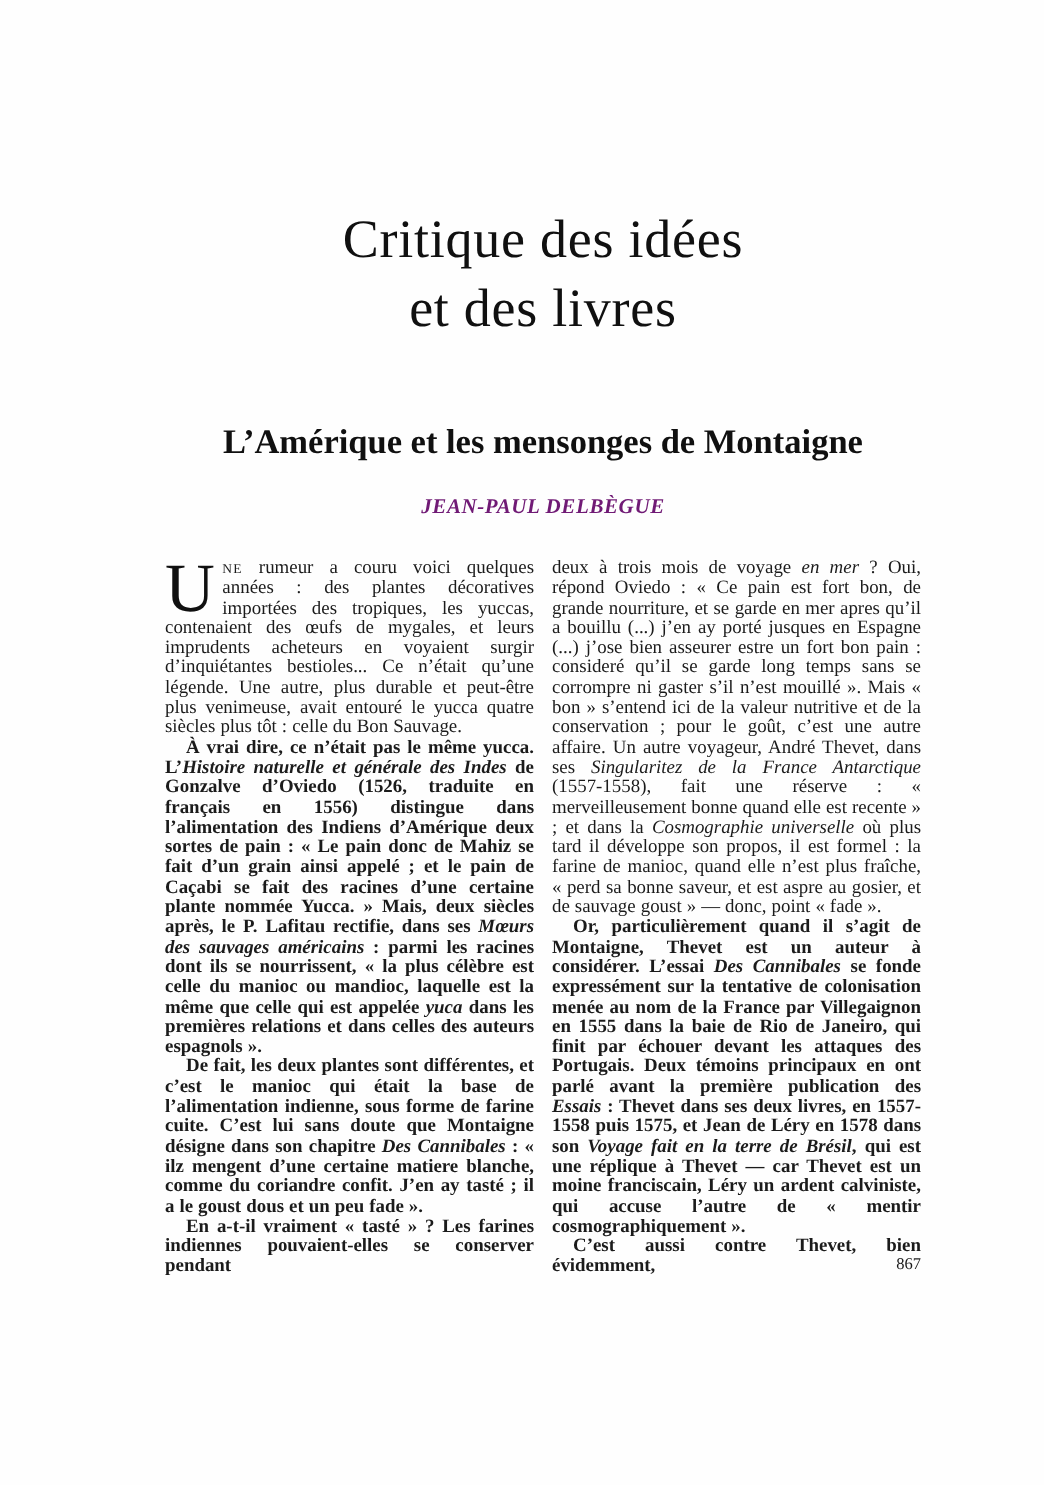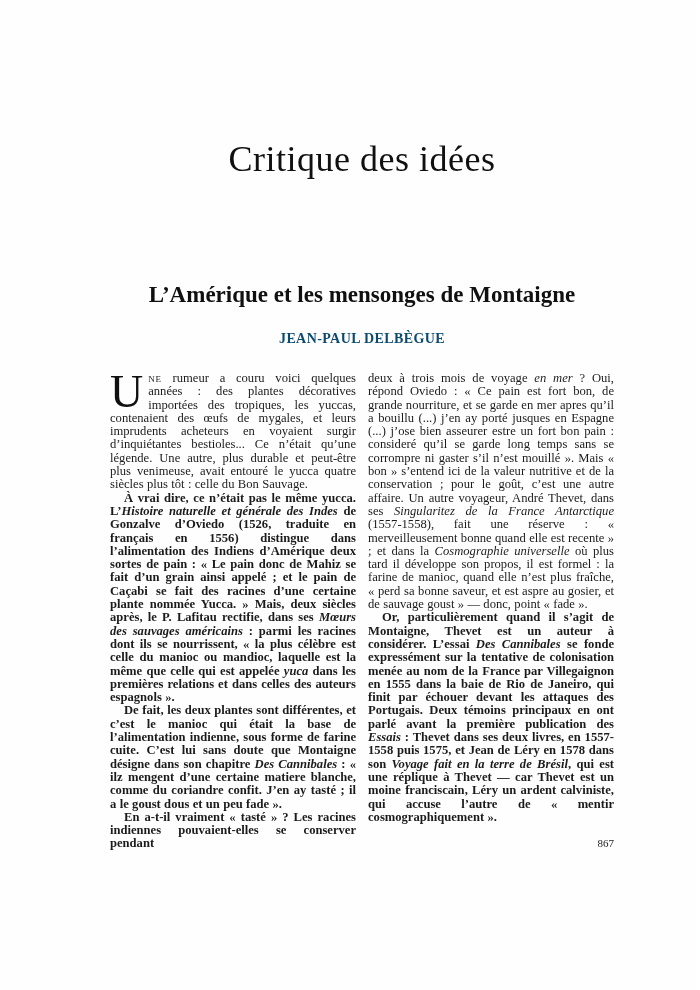--- a/index.html
+++ b/index.html
@@ -49,23 +49,24 @@
     color: #101010;
     margin: 0;
   }
   .author {
     position: absolute;
     top: 331px;
     left: 0;
     width: 100%;
     text-align: center;
     font-size: 14px;
+    font-style: italic;
     font-weight: 700;
     letter-spacing: 0.4px;
-    color: #0c4a6e;
+    color: #701a75;
   }
   .columns {
     position: absolute;
     top: 372px;
     left: 0;
     width: 504px;
     display: flex;
     gap: 12px;
   }
   .col {
@@ -104,35 +105,37 @@
   }
 </style>
 </head>
 <body>
 
 <div class="page">
   <div class="content">
 
     <h1 class="section-title">
       <span>Critique des idées</span><br>
+      <span>et des livres</span>
     </h1>
 
     <h2 class="article-title">L’Amérique et les mensonges de Montaigne</h2>
 
     <div class="author">JEAN-PAUL DELBÈGUE</div>
 
     <div class="columns">
       <div class="col">
           <p class="para"><span class="dropcap">U</span><span class="sc">ne</span><span> rumeur a couru voici quelques années : des plantes décoratives importées des tropiques, les yuccas, contenaient des œufs de mygales, et leurs imprudents acheteurs en voyaient surgir d’inquiétantes bestioles... Ce n’était qu’une légende. Une autre, plus durable et peut-être plus venimeuse, avait entouré le yucca quatre siècles plus tôt : celle du Bon Sauvage.</span></p>
           <p class="para indent"><span>À vrai dire, ce n’était pas le même yucca. L’</span><span class="it">Histoire naturelle et générale des Indes</span><span> de Gonzalve d’Oviedo (1526, traduite en français en 1556) distingue dans l’alimentation des Indiens d’Amérique deux sortes de pain : « Le pain donc de Mahiz se fait d’un grain ainsi appelé ; et le pain de Caçabi se fait des racines d’une certaine plante nommée Yucca. » Mais, deux siècles après, le P. Lafitau rectifie, dans ses </span><span class="it">Mœurs des sauvages américains</span><span> : parmi les racines dont ils se nourrissent, « la plus célèbre est celle du manioc ou mandioc, laquelle est la même que celle qui est appelée </span><span class="it">yuca</span><span> dans les premières relations et dans celles des auteurs espagnols ».</span></p>
           <p class="para indent"><span>De fait, les deux plantes sont différentes, et c’est le manioc qui était la base de l’alimentation indienne, sous forme de farine cuite. C’est lui sans doute que Montaigne désigne dans son chapitre </span><span class="it">Des Cannibales</span><span> : « ilz mengent d’une certaine matiere blanche, comme du coriandre confit. J’en ay tasté ; il a le goust dous et un peu fade ».</span></p>
-          <p class="para indent"><span>En a-t-il vraiment « tasté » ? Les racines indiennes pouvaient-elles se conserver pendant</span></p>
+          <p class="para indent"><span>En a-t-il vraiment « tasté » ? Les farines indiennes pouvaient-elles se conserver pendant</span></p>
         </div>
       <div class="col">
           <p class="para"><span>deux à trois mois de voyage </span><span class="it">en mer</span><span> ? Oui, répond Oviedo : « Ce pain est fort bon, de grande nourriture, et se garde en mer apres qu’il a bouillu (...) j’en ay porté jusques en Espagne (...) j’ose bien asseurer estre un fort bon pain : consideré qu’il se garde long temps sans se corrompre ni gaster s’il n’est mouillé ». Mais « bon » s’entend ici de la valeur nutritive et de la conservation ; pour le goût, c’est une autre affaire. Un autre voyageur, André Thevet, dans ses </span><span class="it">Singularitez de la France Antarctique</span><span> (1557-1558), fait une réserve : « merveilleusement bonne quand elle est recente » ; et dans la </span><span class="it">Cosmographie universelle</span><span> où plus tard il développe son propos, il est formel : la farine de manioc, quand elle n’est plus fraîche, « perd sa bonne saveur, et est aspre au gosier, et de sauvage goust » — donc, point « fade ».</span></p>
           <p class="para indent"><span>Or, particulièrement quand il s’agit de Montaigne, Thevet est un auteur à considérer. L’essai </span><span class="it">Des Cannibales</span><span> se fonde expressément sur la tentative de colonisation menée au nom de la France par Villegaignon en 1555 dans la baie de Rio de Janeiro, qui finit par échouer devant les attaques des Portugais. Deux témoins principaux en ont parlé avant la première publication des </span><span class="it">Essais</span><span> : Thevet dans ses deux livres, en 1557-1558 puis 1575, et Jean de Léry en 1578 dans son </span><span class="it">Voyage fait en la terre de Brésil</span><span>, qui est une réplique à Thevet — car Thevet est un moine franciscain, Léry un ardent calviniste, qui accuse l’autre de « mentir cosmographiquement ».</span></p>
+          <p class="para indent"><span>C’est aussi contre Thevet, bien évidemment,</span></p>
         </div>
     </div>
 
     <div class="folio">867</div>
 
   </div>
 </div>
 
 </body></html>

